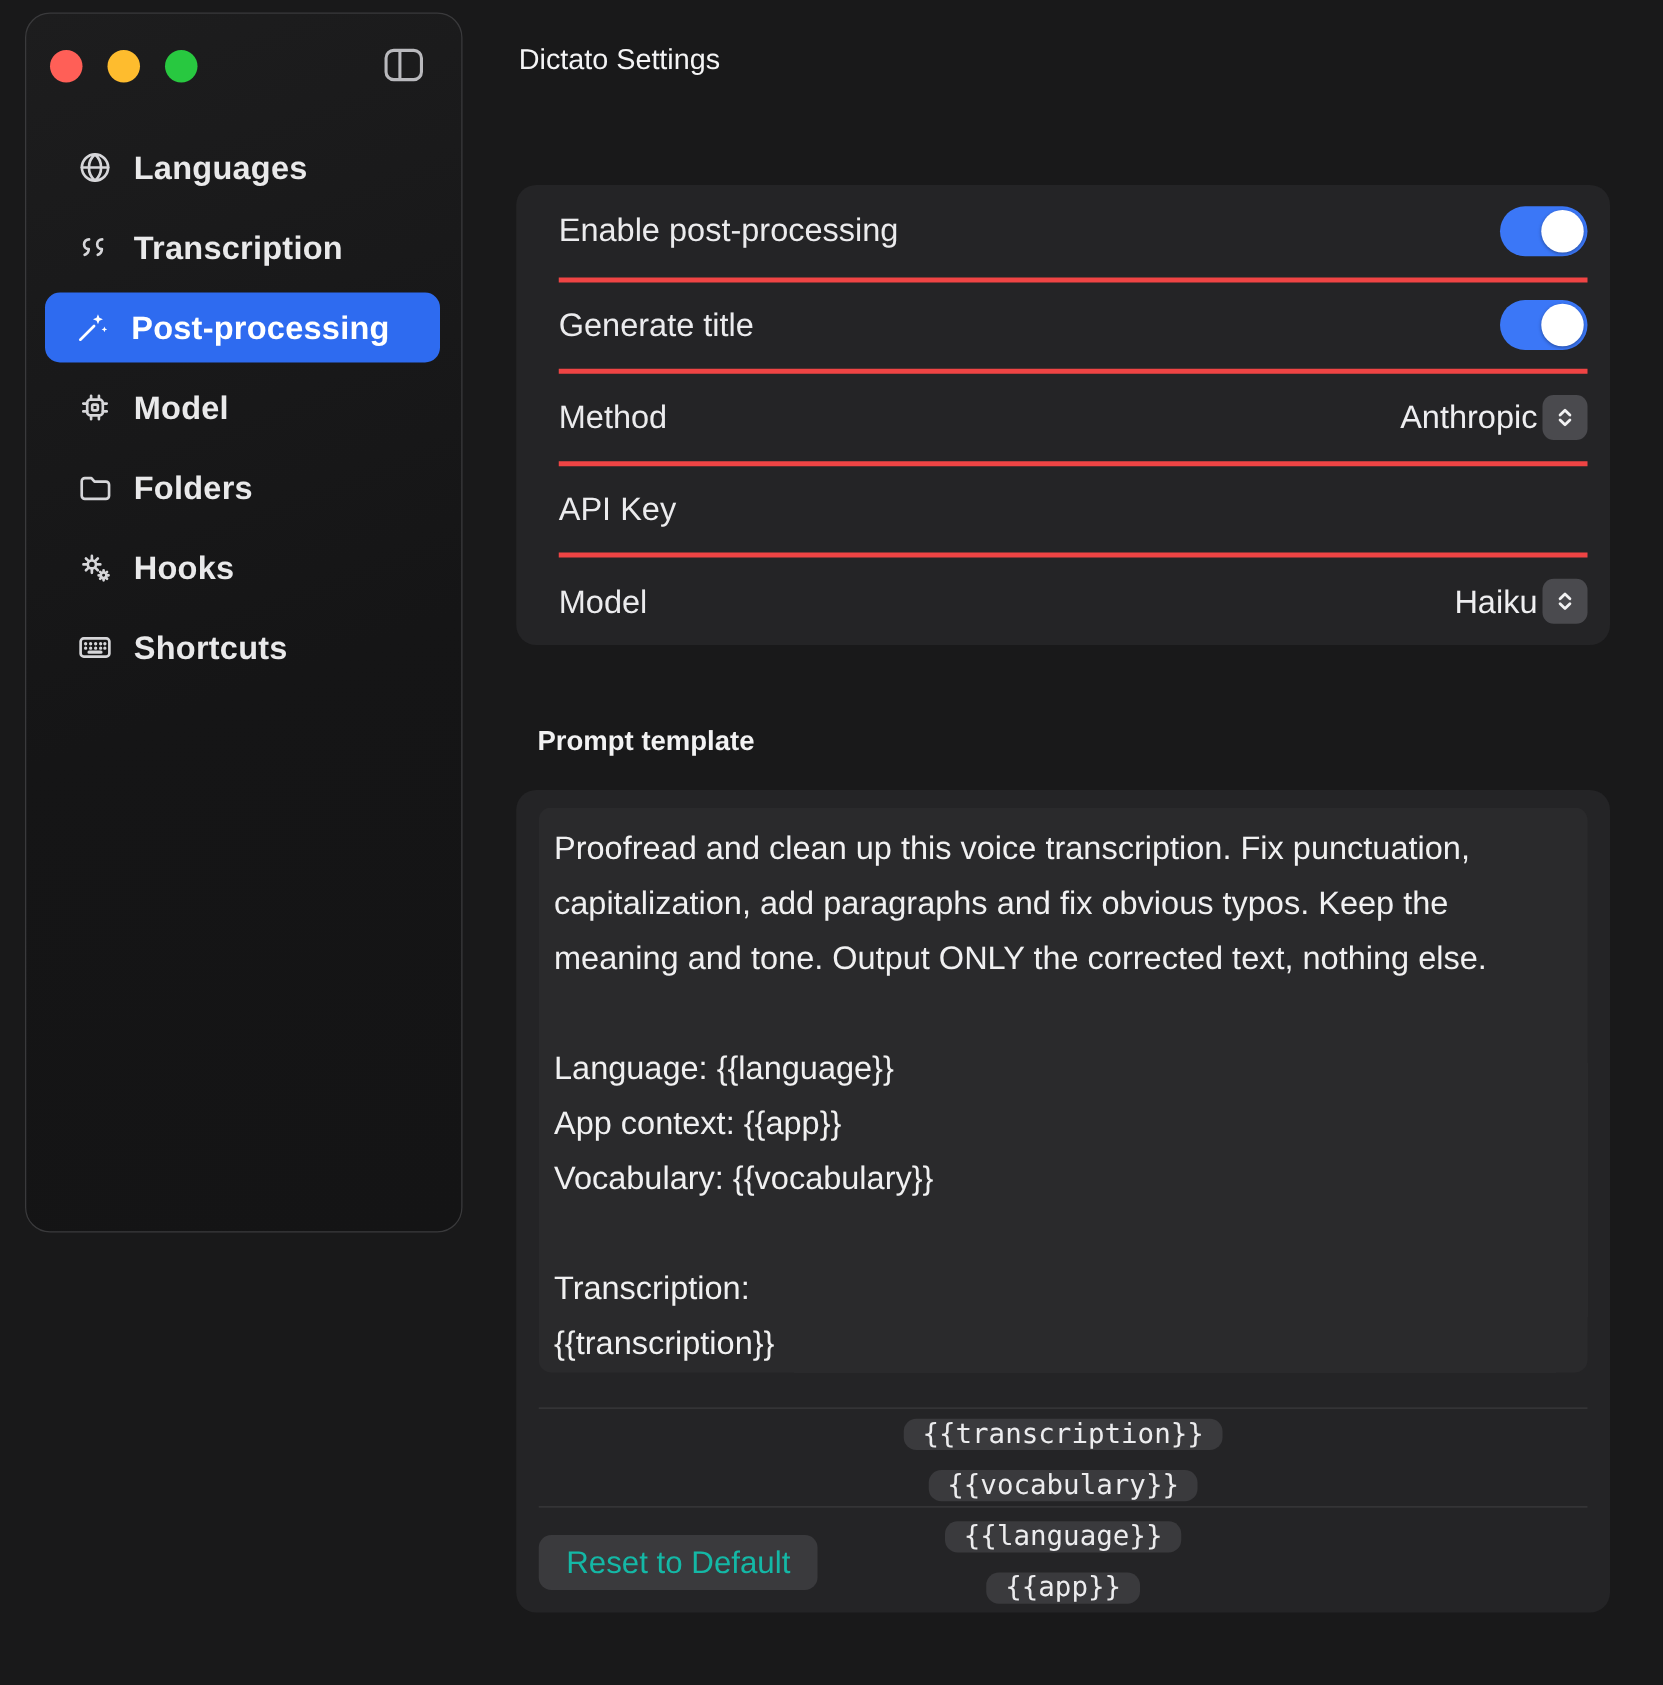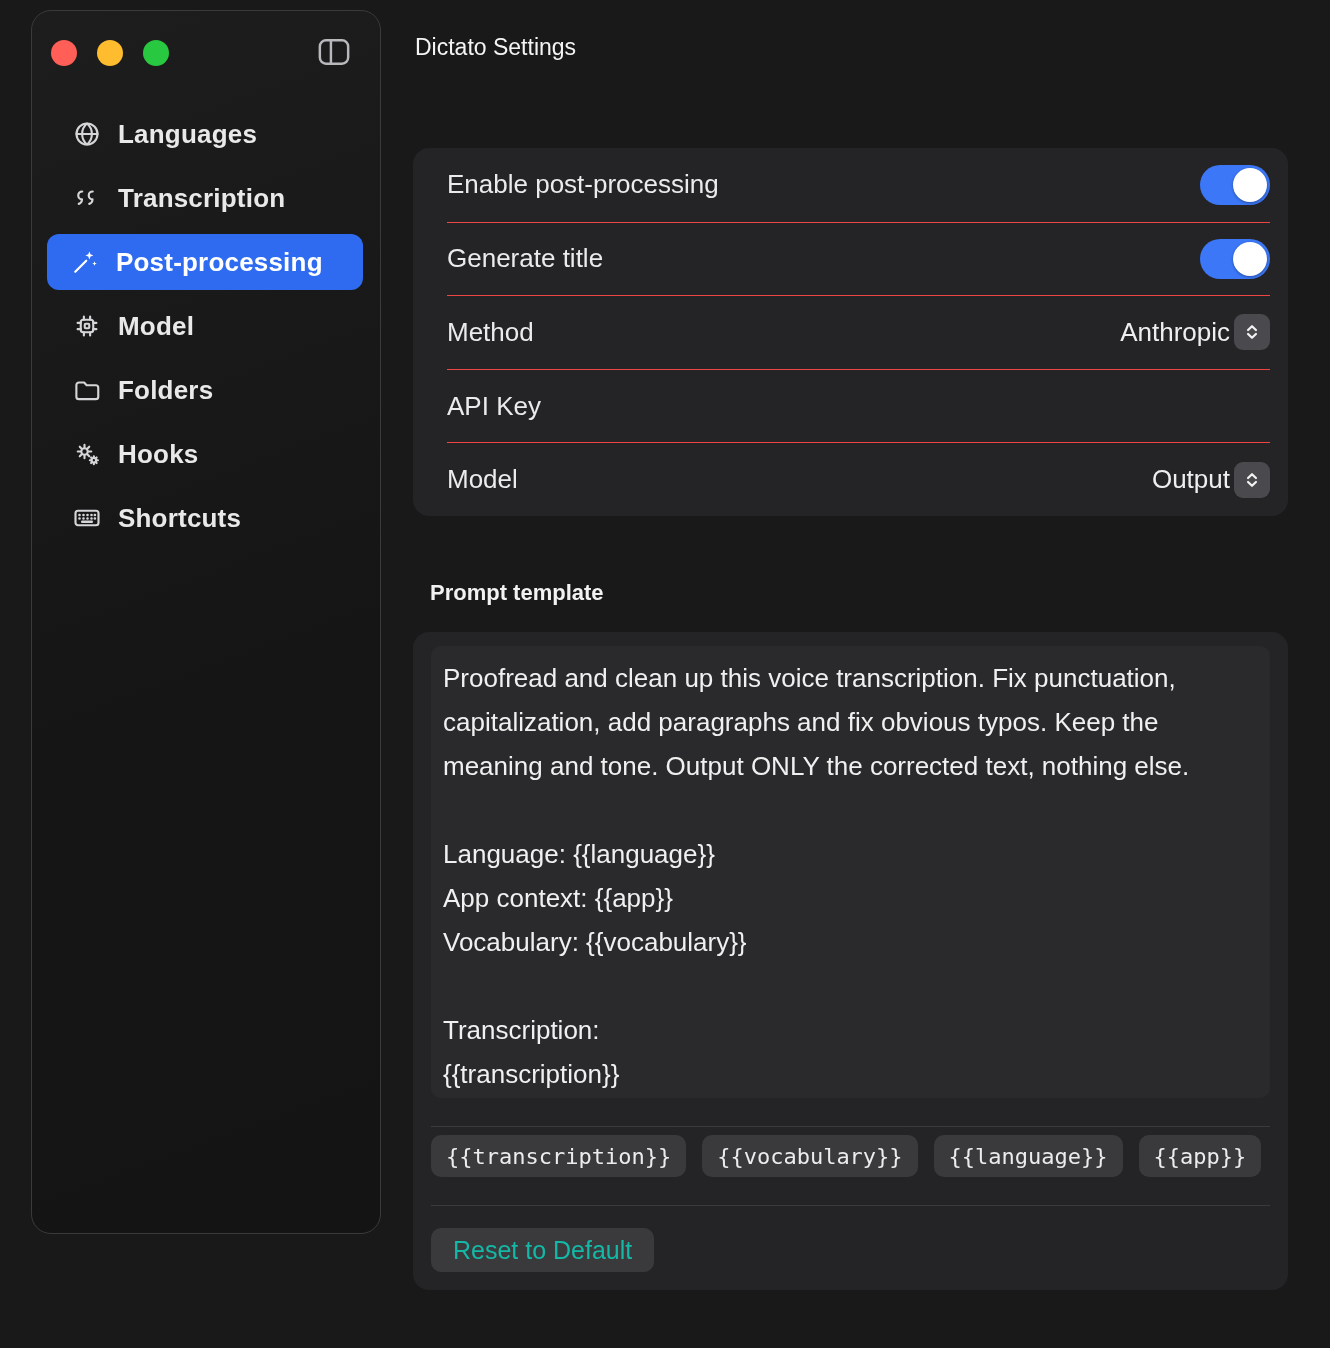--- a/index.html
+++ b/index.html
@@ -6,21 +6,21 @@
   html,body { width:1330px; height:1348px; overflow:hidden; }
   body {
     background:#19191a;
     font-family:"Liberation Sans", sans-serif;
     color:#ececee;
   }
   .window { position:relative; width:1330px; height:1348px; }
 
   
   .sidebar {
-    position:absolute; left:31px; top:10px; width:350px; height:1224px;
+    position:absolute; left:20px; top:10px; width:350px; height:976px;
     background:linear-gradient(160deg,#1d1d1e 0%,#151516 55%,#141415 100%);
     border:1px solid #3a3a3c; border-radius:20px;
   }
   .traffic { position:absolute; left:19px; top:29px; display:flex; gap:20px; }
   .traffic .light { width:26px; height:26px; border-radius:50%; }
   .light.red { background:#ff5f57; }
   .light.yellow { background:#febc2e; }
   .light.green { background:#28c840; }
 
   .sidebar-toggle { position:absolute; right:28px; top:25px; width:36px; height:32px; color:#b9b9bd; cursor:pointer; }
@@ -43,21 +43,21 @@
     font-size:23px; font-weight:400; color:#f4f4f5;
   }
 
   .card {
     position:absolute; background:#242426; border-radius:16px;
   }
   .card-settings { left:413px; top:148px; width:875px; height:368px; padding:0 18px; }
   .row {
     display:flex; align-items:center; justify-content:space-between; height:73.6px;margin-left:16px;
   }
-  .row + .row { border-top:1px solid #ef4444; }
+  .row + .row { border-top:4px solid #ef4444; }
   .row-label { font-size:26px; color:#ebebed; }
   .toggle {
     position:relative; width:70px; height:40px; border-radius:20px;
     background:#3b77f7; cursor:pointer; flex:none;
   }
   .toggle .knob { position:absolute; top:3px; right:3px; width:34px; height:34px; border-radius:50%; background:#ffffff; box-shadow:0 1px 3px rgba(0,0,0,.35); }
   .select-control { display:flex; align-items:center; gap:4px; cursor:pointer; }
   .select-value { font-size:26px; color:#eeeef0; }
   .stepper {
     width:36px; height:36px; border-radius:9px; background:#4a4a4e;
@@ -77,21 +77,21 @@
   .card-prompt { left:413px; top:632px; width:875px; height:658px; display:flex; flex-direction:column; }
   .prompt-editor {
     margin:14px 18px 0; height:460px; resize:none; border:none; outline:none;
     background:#2a2a2c; border-radius:10px; padding:10px 12px;
     color:#f0f0f1; font-size:26px; line-height:44px;
     font-family:"Liberation Sans", sans-serif;
   }
   .divider { border-top:1px solid #3a3a3c; margin:0 18px; }
   .divider-1 { margin-top:28px; }
   .divider-2 { margin-top:20px; }
-  .chips { display:flex; gap:16px; margin:8px 18px; height:42px; align-items:center; }
+  .chips { display:flex; gap:16px; margin:8px 18px; height:42px; align-items:center;flex-direction:column; }
   .chip {
     background:#3a3a3d; border-radius:10px; height:42px; display:flex; align-items:center;
     padding:0 15px; font-family:"DejaVu Sans Mono", monospace; font-size:22px; color:#ececee;
     cursor:pointer;
   }
   .reset-row { margin:22px 18px 18px; }
   .reset-button {
     display:inline-flex; align-items:center; height:44px; padding:0 22px;
     background:#3a3a3d; border:none; border-radius:10px; color:#14b8a6;
     font-size:25px; font-family:"Liberation Sans", sans-serif; cursor:pointer;
@@ -226,21 +226,21 @@
     </div>
 
     <div class="row">
       <span class="row-label">API Key</span>
       <input class="api-key-input" type="text" value="" style="">
     </div>
 
     <div class="row">
       <span class="row-label">Model</span>
       <span class="select-control">
-        <span class="select-value">Output</span>
+        <span class="select-value">Haiku</span>
         <span class="stepper">
           <svg viewBox="0 0 16 16">
               <path d="M4.5 6.2 8 2.9l3.5 3.3M4.5 9.8 8 13.1l3.5-3.3"></path>
             </svg>
         </span>
       </span>
     </div>
 
   </div>
 

